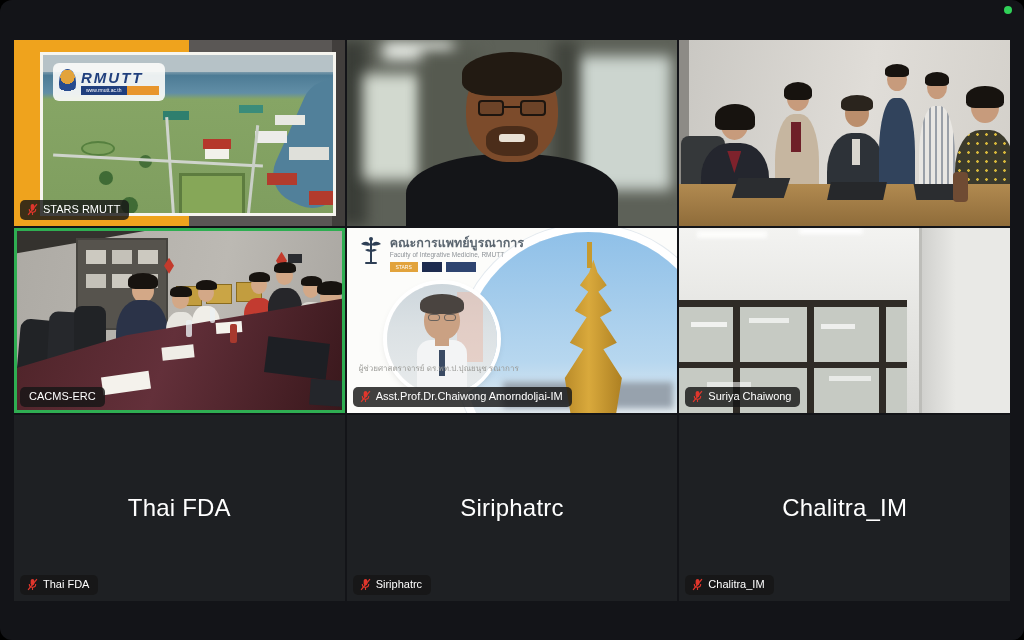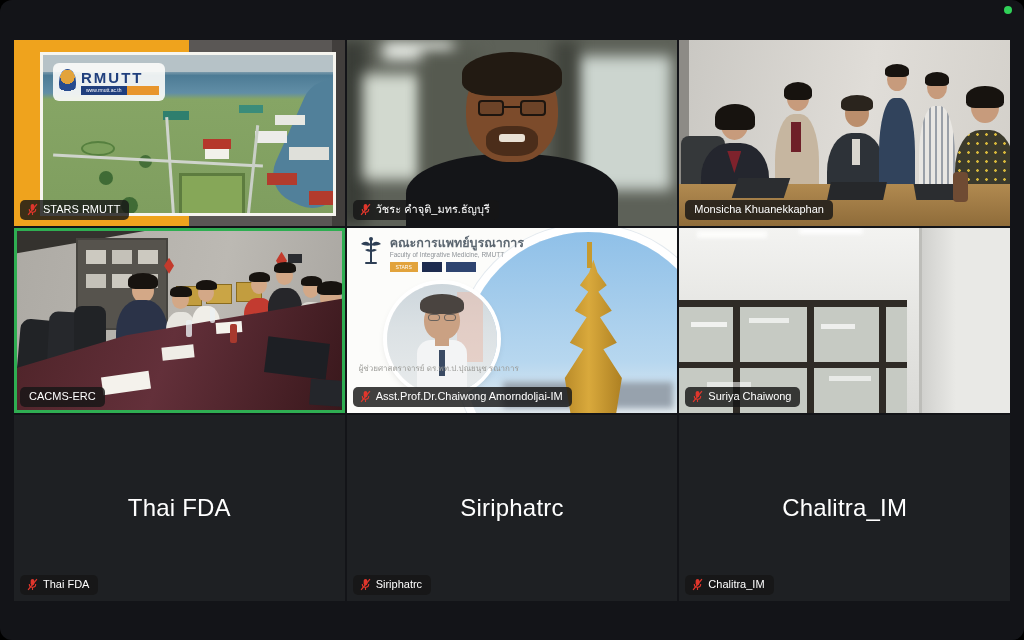--- a/index.html
+++ b/index.html
@@ -25,21 +25,21 @@
 
   
   .t1 { background:linear-gradient(90deg,#efa31d 0 53%,#5a5755 53% 96%,#413e3c 96%); }
   .t1-photo { position:absolute; left:26px; top:12px; right:9px; bottom:10px; border:3px solid #f6f5ef;
               background:linear-gradient(180deg,#b3c0c6 0%,#9fb3bd 9%,#4d7b95 13%,#618ea6 24%,#88a express 27%,#7f9e5f 28%,#7f9e5f 100%);
               background:linear-gradient(180deg,#b3c0c6 0%,#9fb3bd 9%,#4d7b95 13%,#618ea6 24%,#86a565 28%,#7f9e5f 100%); overflow:hidden; }
   .t1-logo { position:absolute; left:10px; top:8px; width:112px; height:38px; background:rgba(252,252,250,.9);
              border-radius:6px; display:flex; align-items:center; gap:5px; padding:3px 6px; z-index:3; }
   .t1-emb { width:18px; height:26px; background:radial-gradient(circle at 50% 30%,#e2a33c 0 35%,#274b8e 36% 70%,transparent 71%); border-radius:50% 50% 40% 40%; }
   .t1-ltxt { display:flex; flex-direction:column; }
-  .t1-ltxt b { color:#203f7d; font-size:15px; letter-spacing:2px; line-height:16px; }
+  .t1-ltxt b { color:#203f7d; font-size:15px; letter-spacing:2px; line-height:16px;font-style:italic; }
   .t1-strip { display:flex; height:9px; width:78px; }
   .t1-strip i { display:block; flex:1.4; background:#203f7d; color:#fff; font-style:normal; font-size:5px; line-height:9px; text-align:center; }
   .t1-strip u { display:block; flex:1; background:#e8962c; }
 
   
   .t2 { background:#5d6158; }
   .t2 .blur { filter:blur(7px); }
 
   
   .hd { position:absolute; border-radius:50%; }
@@ -122,29 +122,20 @@
       <div class="abs" style="left:50%;bottom:-14px;transform:translateX(-50%);width:212px;height:86px;background:#141518;border-radius:46% 46% 0 0"></div>
       <div class="abs" style="left:50%;top:92px;transform:translateX(-50%);width:34px;height:26px;background:#6f4326"></div>
       <div class="abs" style="left:50%;top:18px;transform:translateX(-50%);width:92px;height:104px;background:#7c4b2b;border-radius:48% 48% 44% 44%">
         <div class="abs" style="left:-4px;top:-6px;width:100px;height:44px;background:#221a12;border-radius:50% 50% 30% 30%"></div>
         <div class="abs" style="left:12px;top:42px;width:26px;height:16px;border:2px solid #1d150f;border-radius:4px;background:rgba(60,45,30,.25)"></div>
         <div class="abs" style="right:12px;top:42px;width:26px;height:16px;border:2px solid #1d150f;border-radius:4px;background:rgba(60,45,30,.25)"></div>
         <div class="abs" style="left:38px;top:48px;width:16px;height:2px;background:#1d150f"></div>
         <div class="abs" style="left:20px;bottom:6px;width:52px;height:30px;background:rgba(34,22,13,.55);border-radius:40%"></div>
         <div class="abs" style="left:33px;bottom:20px;width:26px;height:8px;background:#e9e1d5;border-radius:3px"></div>
       </div>
-      <div class="plate">
-        <svg width="11" height="13" viewBox="0 0 12 14">
-            <rect x="4" y="1" width="4" height="7" rx="2" fill="#e0362c"></rect>
-            <path d="M2.5 6.5c0 2 1.6 3.6 3.5 3.6s3.5-1.6 3.5-3.6" stroke="#e0362c" fill="none" stroke-width="1.2"></path>
-            <line x1="6" y1="10.2" x2="6" y2="13" stroke="#e0362c" stroke-width="1.2"></line>
-            <line x1="1.2" y1="12.8" x2="10.8" y2="1.2" stroke="#e0362c" stroke-width="1.4"></line>
-          </svg>
-        <span>วัชระ คำจุติ_มทร.ธัญบุรี</span>
-      </div>
     </div>
 
     <div class="tile" style="background:linear-gradient(100deg,#c9c7c2,#e0ddd8 55%,#d3d0ca)">
       <div class="abs" style="left:0;top:0;width:10px;height:100%;background:#8d8b86"></div>
       <div class="abs" style="left:2px;bottom:20px;width:44px;height:70px;background:#35383a;border-radius:8px"></div>
 
       <div class="abs" style="left:18px;top:70px;width:72px;height:115px">
         <div class="hd" style="left:24px;top:0;width:27px;height:30px;background:#c79b7c"></div>
         <div class="abs" style="left:18px;top:-6px;width:40px;height:26px;background:#17130f;border-radius:50% 50% 20% 20%"></div>
         <div class="bd" style="left:4px;bottom:0;width:68px;height:82px;background:#24262e"></div>
@@ -176,23 +167,20 @@
         <div class="hd" style="left:16px;top:0;width:28px;height:31px;background:#c79b7c"></div>
         <div class="abs" style="left:11px;top:-6px;width:38px;height:22px;background:#17130f;border-radius:50% 50% 25% 25%"></div>
         <div class="bd" style="left:0;bottom:0;width:60px;height:96px;background:#3b3a2c;background-image:radial-gradient(#d8b93a 1px,transparent 1.6px);background-size:9px 9px"></div>
       </div>
 
       <div class="abs" style="left:0;bottom:0;width:100%;height:42px;background:linear-gradient(180deg,#b18a50,#8f6c3a)"></div>
       <div class="abs" style="left:56px;bottom:28px;width:52px;height:20px;background:#2b2d30;transform:skewX(-18deg)"></div>
       <div class="abs" style="left:150px;bottom:26px;width:56px;height:18px;background:#26282b;transform:skewX(-12deg)"></div>
       <div class="abs" style="left:236px;bottom:26px;width:44px;height:16px;background:#2b2d30;transform:skewX(10deg)"></div>
       <div class="abs" style="right:42px;bottom:24px;width:15px;height:30px;background:#6f4b33;border-radius:4px"></div>
-      <div class="plate nomic">
-        <span>Monsicha Khuanekkaphan</span>
-      </div>
     </div>
 
     <div class="tile active" style="background:linear-gradient(100deg,#adaaa4,#bcb9b3 60%,#a8a5a0)">
       <div class="abs" style="left:0;top:0;width:150px;height:26px;background:#34322e;clip-path:polygon(0 0,100% 0,0 100%)"></div>
       <div class="abs" style="left:62px;top:10px;width:92px;height:92px;background:#56534d;border:2px solid #46443f">
         <div class="abs" style="left:8px;top:10px;width:20px;height:14px;background:#ccc9c0"></div>
         <div class="abs" style="left:34px;top:10px;width:20px;height:14px;background:#c4c1b8"></div>
         <div class="abs" style="left:60px;top:10px;width:20px;height:14px;background:#ccc9c0"></div>
         <div class="abs" style="left:8px;top:34px;width:20px;height:14px;background:#c4c1b8"></div>
         <div class="abs" style="left:34px;top:34px;width:20px;height:14px;background:#ccc9c0"></div>

